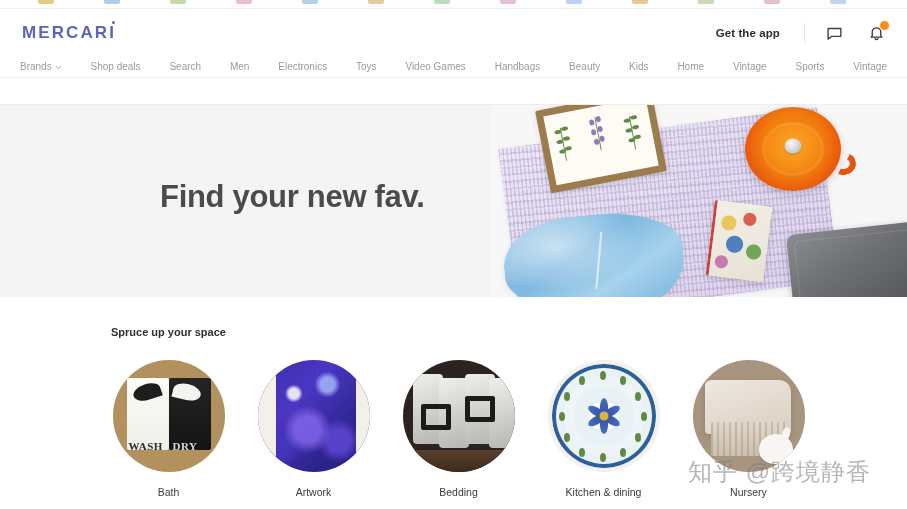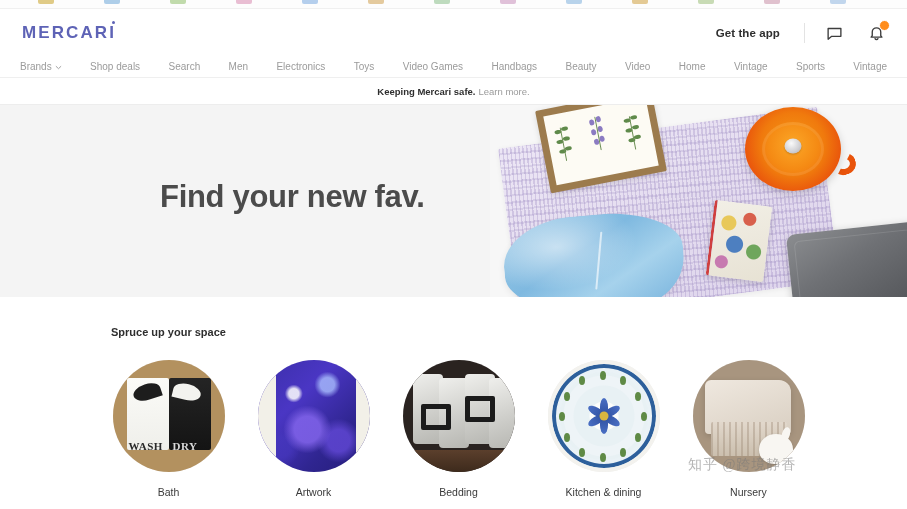--- a/index.html
+++ b/index.html
@@ -364,22 +364,22 @@
     box-shadow:0 1px 3px rgba(0,0,0,.15);
   }
   .art-nursery .bunny::before{
     content:""; position:absolute; right:3px; top:-7px; width:8px; height:14px;
     background:#f8f6f2; border-radius:50%; transform:rotate(16deg);
   }
 
   
   .watermark {
     position:absolute; left:688px; top:456px;
-    font-size:14px; color:rgba(120,120,120,.55);
-    font-family:Liberation Serif, serif;
+    font-size:24px; color:rgba(120,120,120,.55);
+    font-family:Liberation Sans, sans-serif;
     white-space:nowrap; pointer-events:none; letter-spacing:1px;text-align:center;
   }
 </style>
 </head>
 <body>
 
 <div class="page">
 
   <div class="chrome-strip" id="chromeStrip">
       <span class="chrome-tab" style="background: rgb(201, 162, 39); left: 38px;"></span>
@@ -458,21 +458,21 @@
         <div class="nav-sep"></div>
         <div class="nav-item">
           <span>Handbags</span>
         </div>
         <div class="nav-sep"></div>
         <div class="nav-item">
           <span>Beauty</span>
         </div>
         <div class="nav-sep"></div>
         <div class="nav-item">
-          <span>Video</span>
+          <span>Kids</span>
         </div>
         <div class="nav-sep"></div>
         <div class="nav-item">
           <span>Home</span>
         </div>
         <div class="nav-sep"></div>
         <div class="nav-item">
           <span>Vintage</span>
         </div>
         <div class="nav-sep"></div>
@@ -480,24 +480,20 @@
           <span>Sports</span>
         </div>
         <div class="nav-sep"></div>
         <div class="nav-item">
           <span>Vintage</span>
         </div>
       </div>
   </div>
   <div class="rule-a"></div>
 
-  <div class="banner">
-    <span class="banner-strong">Keeping Mercari safe.</span>
-    <span class="banner-link">Learn more.</span>
-  </div>
   <div class="rule-b"></div>
 
   <div class="hero">
     <div class="hero-title">Find your new fav.</div>
     <div class="hero-art">
       <div class="fl blanket"></div>
       <div class="fl frame" id="frameArt">
           <span class="sprig" style="left: 8px; top: 10px;">
             <i style="left:0;top:6px"></i>
             <i style="left:7px;top:4px"></i>

